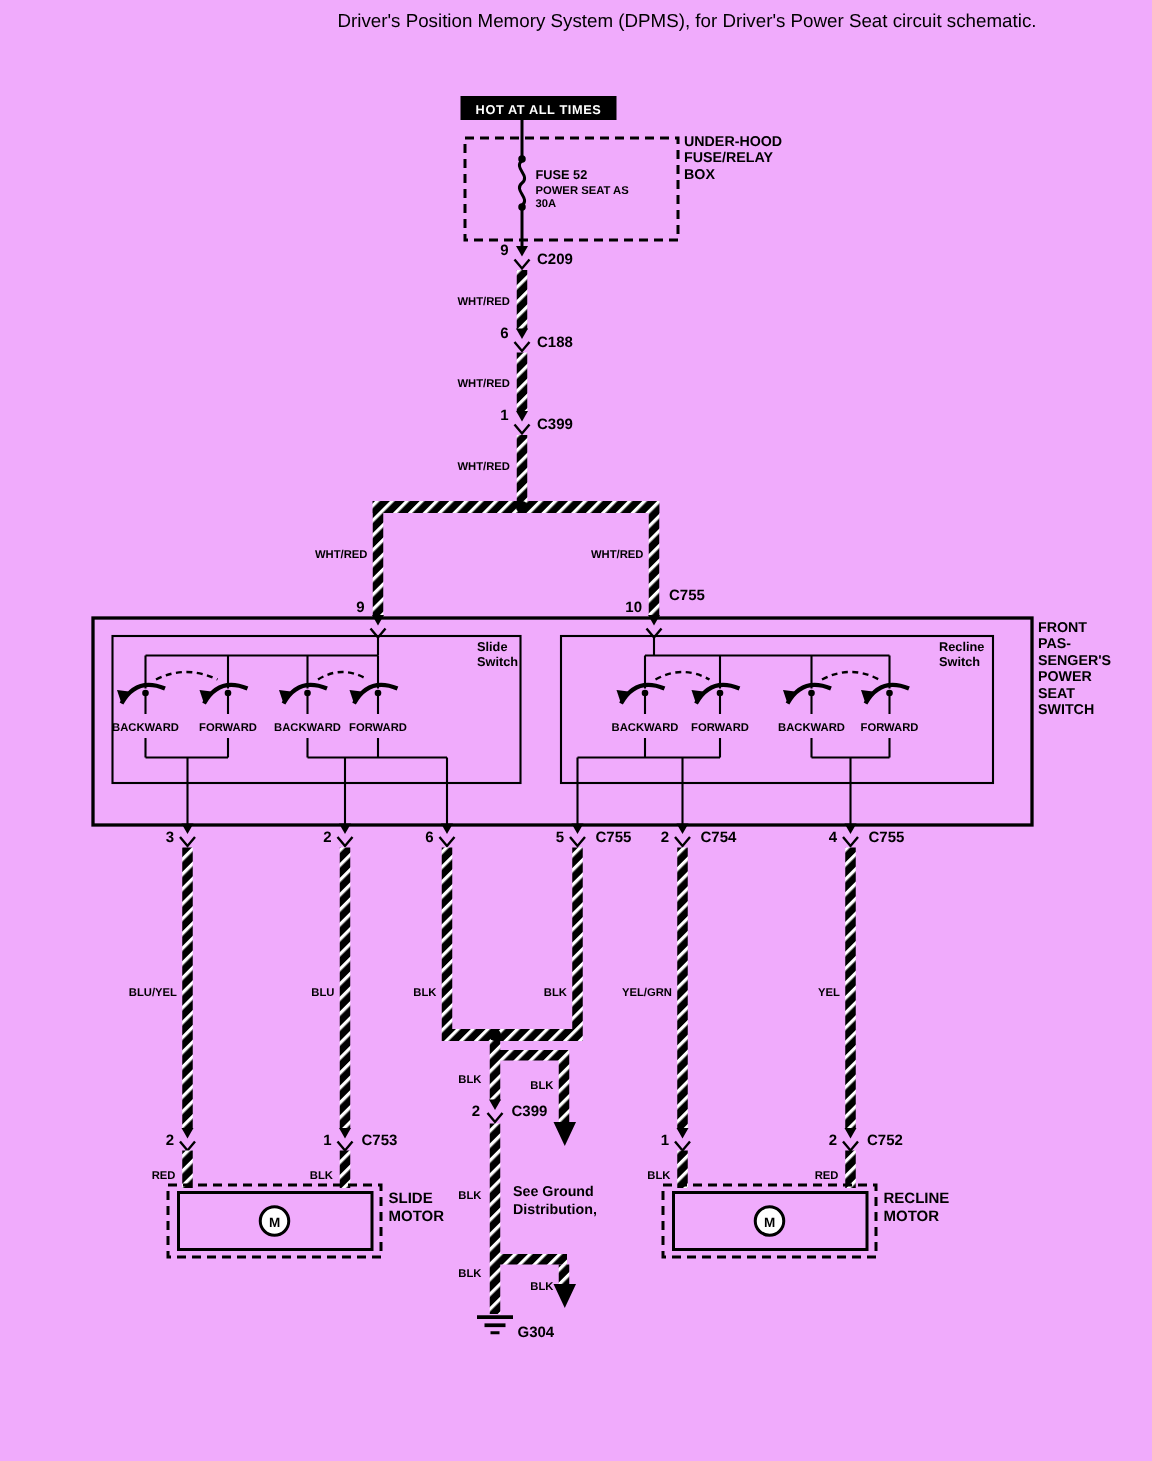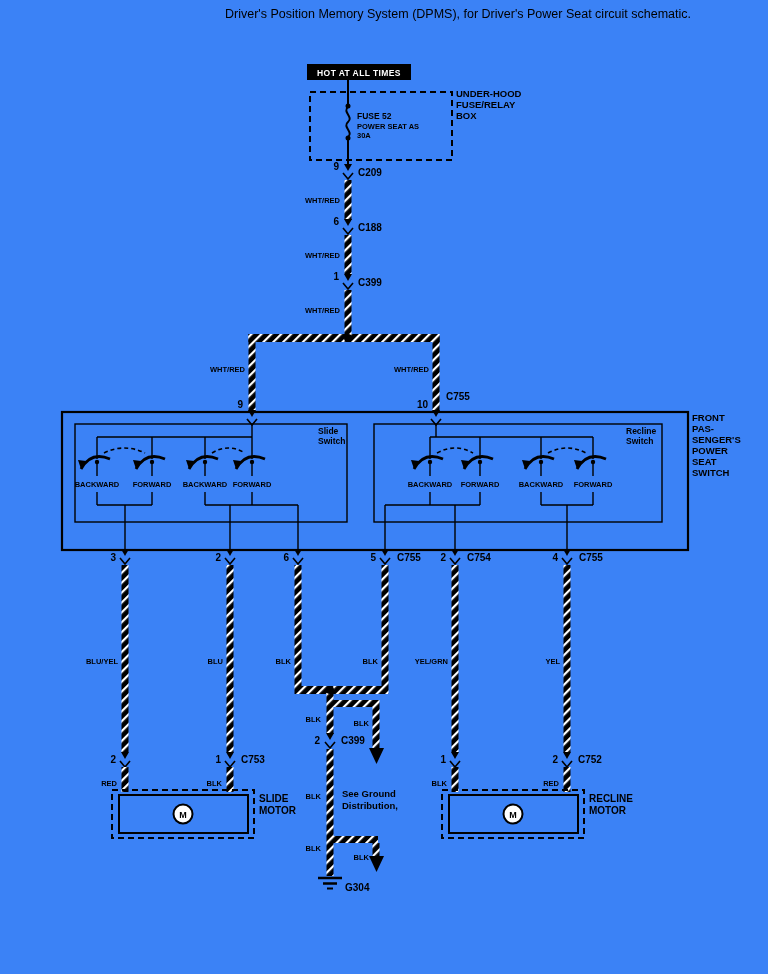--- a/index.html
+++ b/index.html
@@ -1,16 +1,16 @@
 <!DOCTYPE html>
 <html><head>
 <meta charset="utf-8">
 <style>
   html,body{margin:0;padding:0;background:#fff;}
-  .stage{width:768px;height:974px;background:#3b82f6;position:relative;}
+  .stage{width:768px;height:974px;background:#f0abfc;position:relative;}
   text{font-family:"Liberation Sans",sans-serif;fill:#000;}
   .t-title{font-size:12.5px;}
   .lbl{font-size:10px;font-weight:bold;}
   .sm{font-size:7.5px;font-weight:bold;}
   .tag{font-size:9.5px;font-weight:bold;}
   .swlbl{font-size:8.5px;font-weight:bold;}
   .f1{font-size:8.5px;font-weight:bold;}
   .mlbl{font-size:9px;font-weight:bold;}
   .hot{font-size:8.5px;font-weight:bold;fill:#fff;letter-spacing:.4px;}
   .thin{stroke:#000;stroke-width:1.4;fill:none;}

